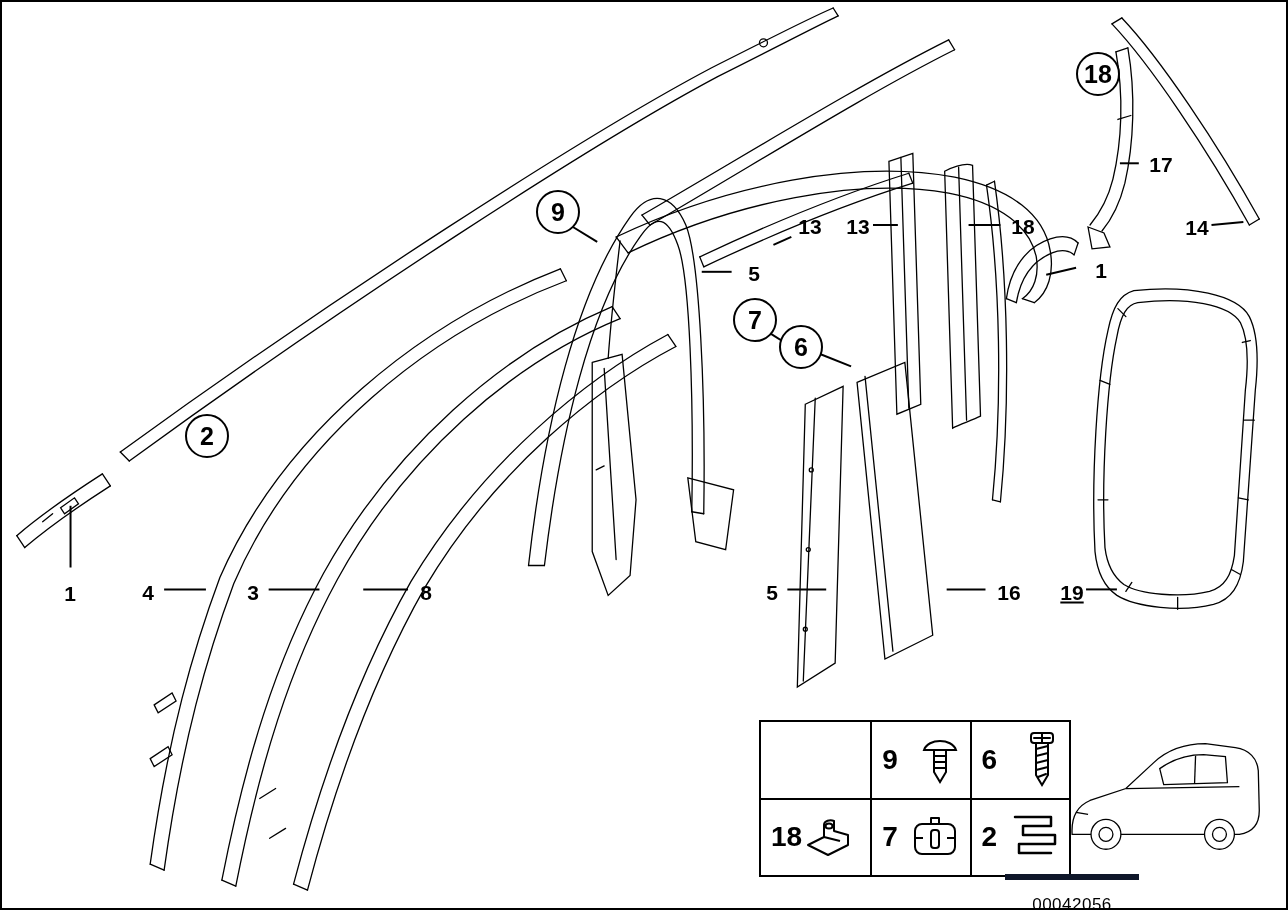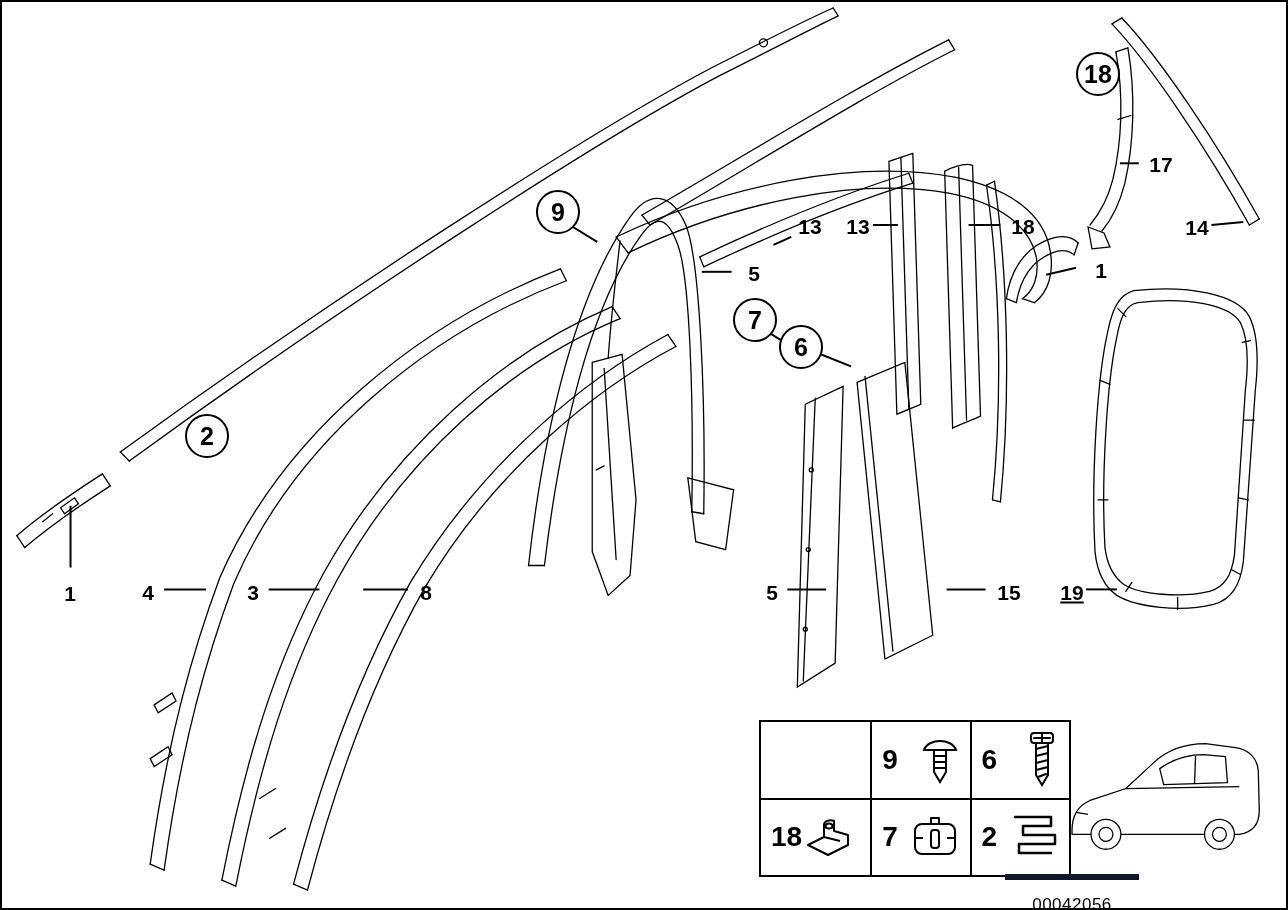--- a/index.html
+++ b/index.html
@@ -164,21 +164,21 @@
       <div class="part-label" style="left: 146px; top: 590px;">4</div>
       <div class="part-label" style="left: 770px; top: 590px;">5</div>
       <div class="part-label circled" style="left: 799px; top: 345px;">6</div>
       <div class="part-label circled" style="left: 753px; top: 318px;">7</div>
       <div class="part-label" style="left: 424px; top: 590px;">8</div>
       <div class="part-label circled" style="left: 556px; top: 210px;">9</div>
       <div class="part-label" style="left: 1099px; top: 268px;">1</div>
       <div class="part-label" style="left: 856px; top: 224px;">13</div>
       <div class="part-label" style="left: 1195px; top: 225px;">14</div>
       <div class="part-label" style="left: 808px; top: 224px;">13</div>
-      <div class="part-label" style="left: 1007px; top: 590px;">15</div>
+      <div class="part-label" style="left: 1007px; top: 590px;">16</div>
       <div class="part-label" style="left: 1021px; top: 224px;">18</div>
       <div class="part-label" style="left: 752px; top: 271px;">5</div>
       <div class="part-label" style="left: 1159px; top: 162px;">17</div>
       <div class="part-label circled" style="left: 1096px; top: 72px;">18</div>
       <div class="part-label" style="left: 1070px; top: 590px; text-decoration: underline;">19</div>
     </div>
 
   <div class="legend">
     <div class="legend-cell"></div>
     <div class="legend-cell">

